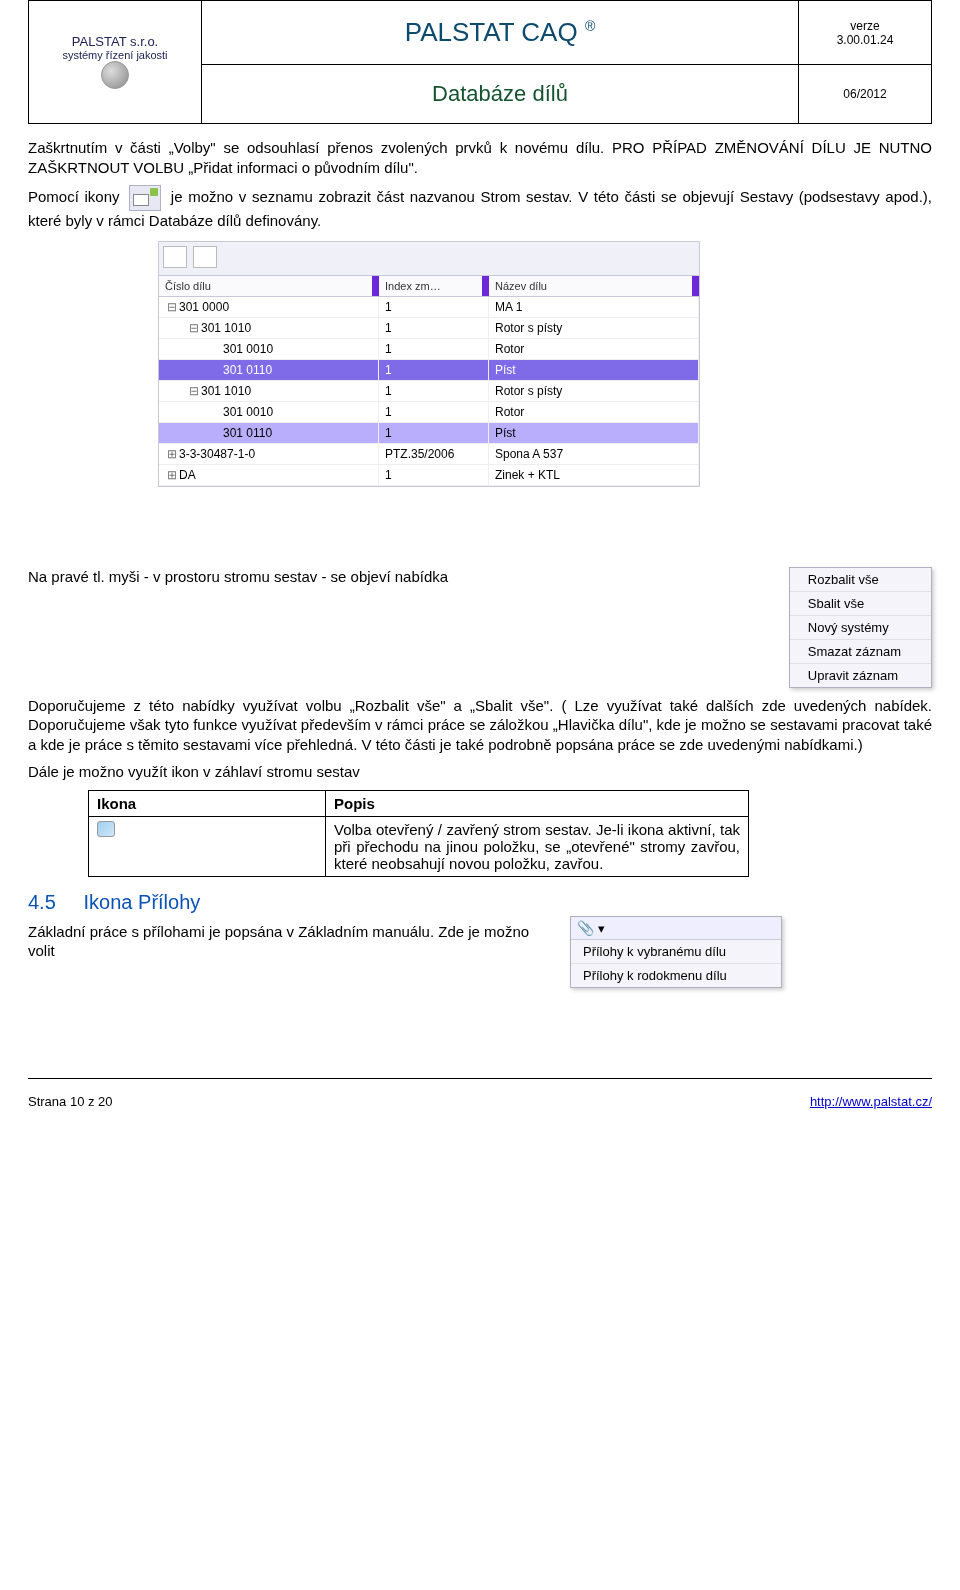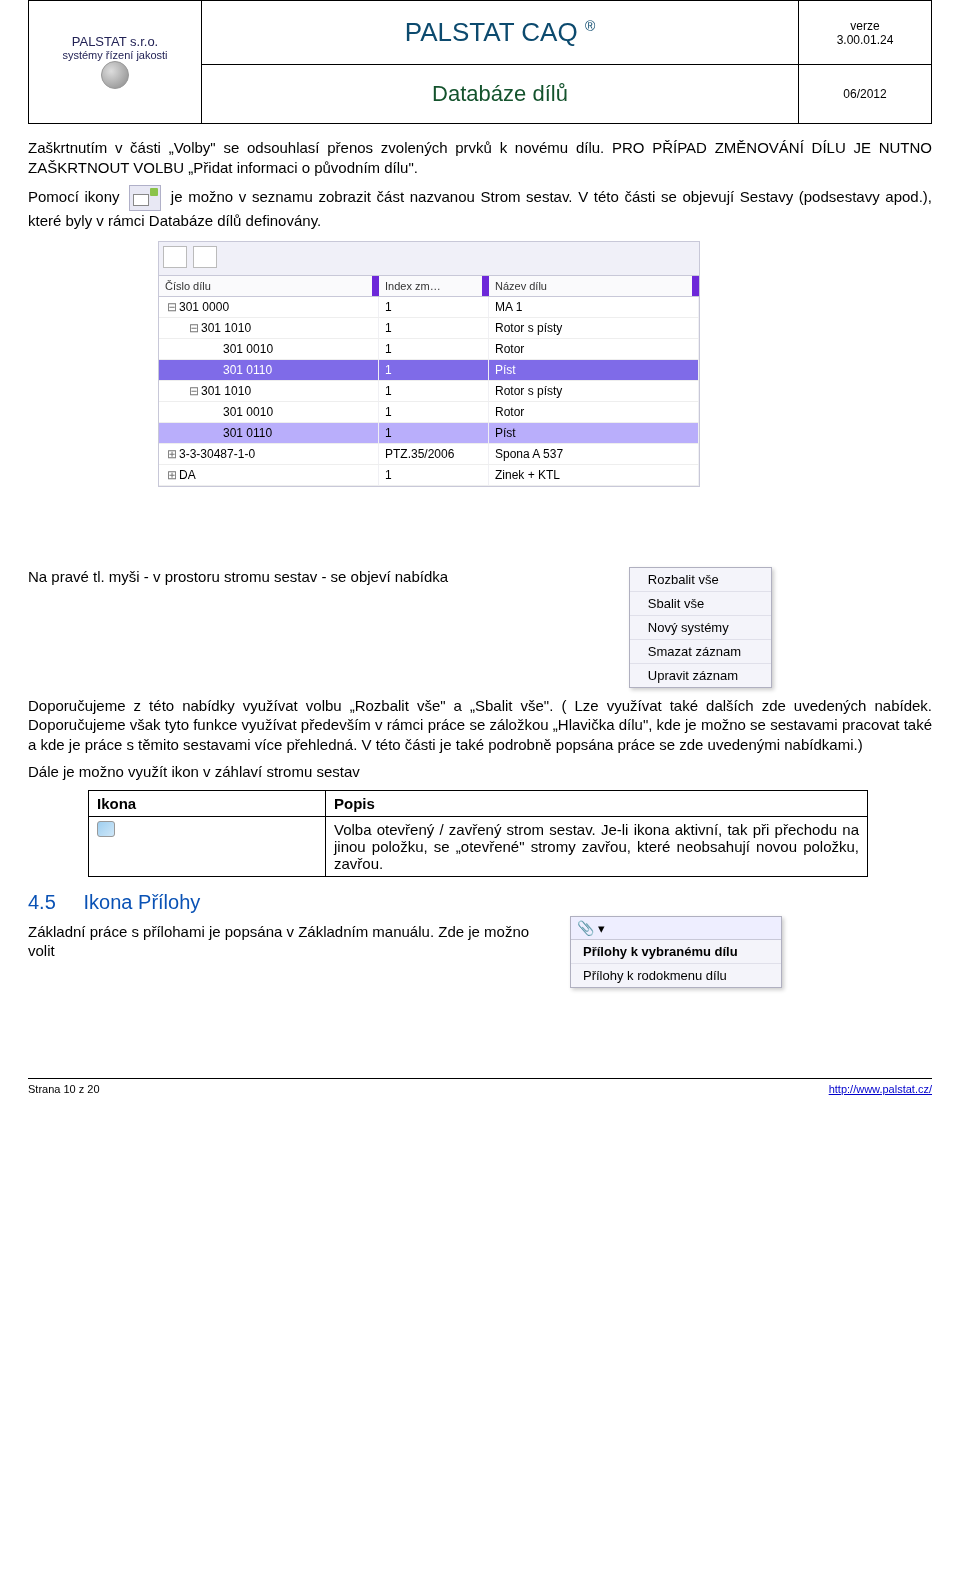--- a/index.html
+++ b/index.html
@@ -125,37 +125,36 @@
   .ind { display: inline-block; }
   .tw {
     display: inline-block;
     width: 14px; text-align: center;
     color: #777;
   }
   
   .ctx-wrap { margin: 18px 0 6px 0; width: 100%; }
   .ctx {
     float: right;
-    margin-right: 160px;
     border: 1px solid #b0b0c0;
     background: #f4f4fa;
     box-shadow: 2px 2px 4px rgba(0,0,0,0.2);
     font-size: 13px;
   }
   .ctx .mitem {
     padding: 4px 30px 4px 18px;
     border-bottom: 1px solid #e0e0ea;
   }
   .ctx .mitem:last-child { border-bottom: 0; }
   .clear { clear: both; }
   
   .icon-table {
     margin: 8px 0 8px 60px;
     border-collapse: collapse;
-    width: 780px;
+    width: 661px;
   }
   .icon-table td, .icon-table th {
     border: 1px solid #000;
     padding: 4px 8px;
     vertical-align: top;
     text-align: left;
     font-size: 15px;
   }
   .icon-table th { font-weight: bold; }
   .icon-table td.desc { text-align: justify; }
@@ -181,30 +180,30 @@
   .att .mhead {
     background: #eef;
     padding: 3px 6px;
     border-bottom: 1px solid #c8c8d8;
   }
   .att .mhead .clip { color: #999; font-size: 14px; }
   .att .mitem {
     padding: 4px 12px;
     border-bottom: 1px solid #e0e0ea;
   }
-  .att .mitem.bold { font-weight: bold; }
+  .att .mitem.bold { font-weight: normal; }
   .att .mitem:last-child { border-bottom: 0; }
   
   .footer {
     margin-top: 90px;
     border-top: 1px solid #000;
     display: flex;
     justify-content: space-between;
-    font-size: 11px;
-    padding-top: 4px;
+    font-size: 13px;
+    padding-top: 15px;
   }
   .footer a { color: #0000cc; text-decoration: underline; }
 </style>
 </head>
 <body>
 
 <div class="page">
 
   <table class="hdr">
     <tbody>

